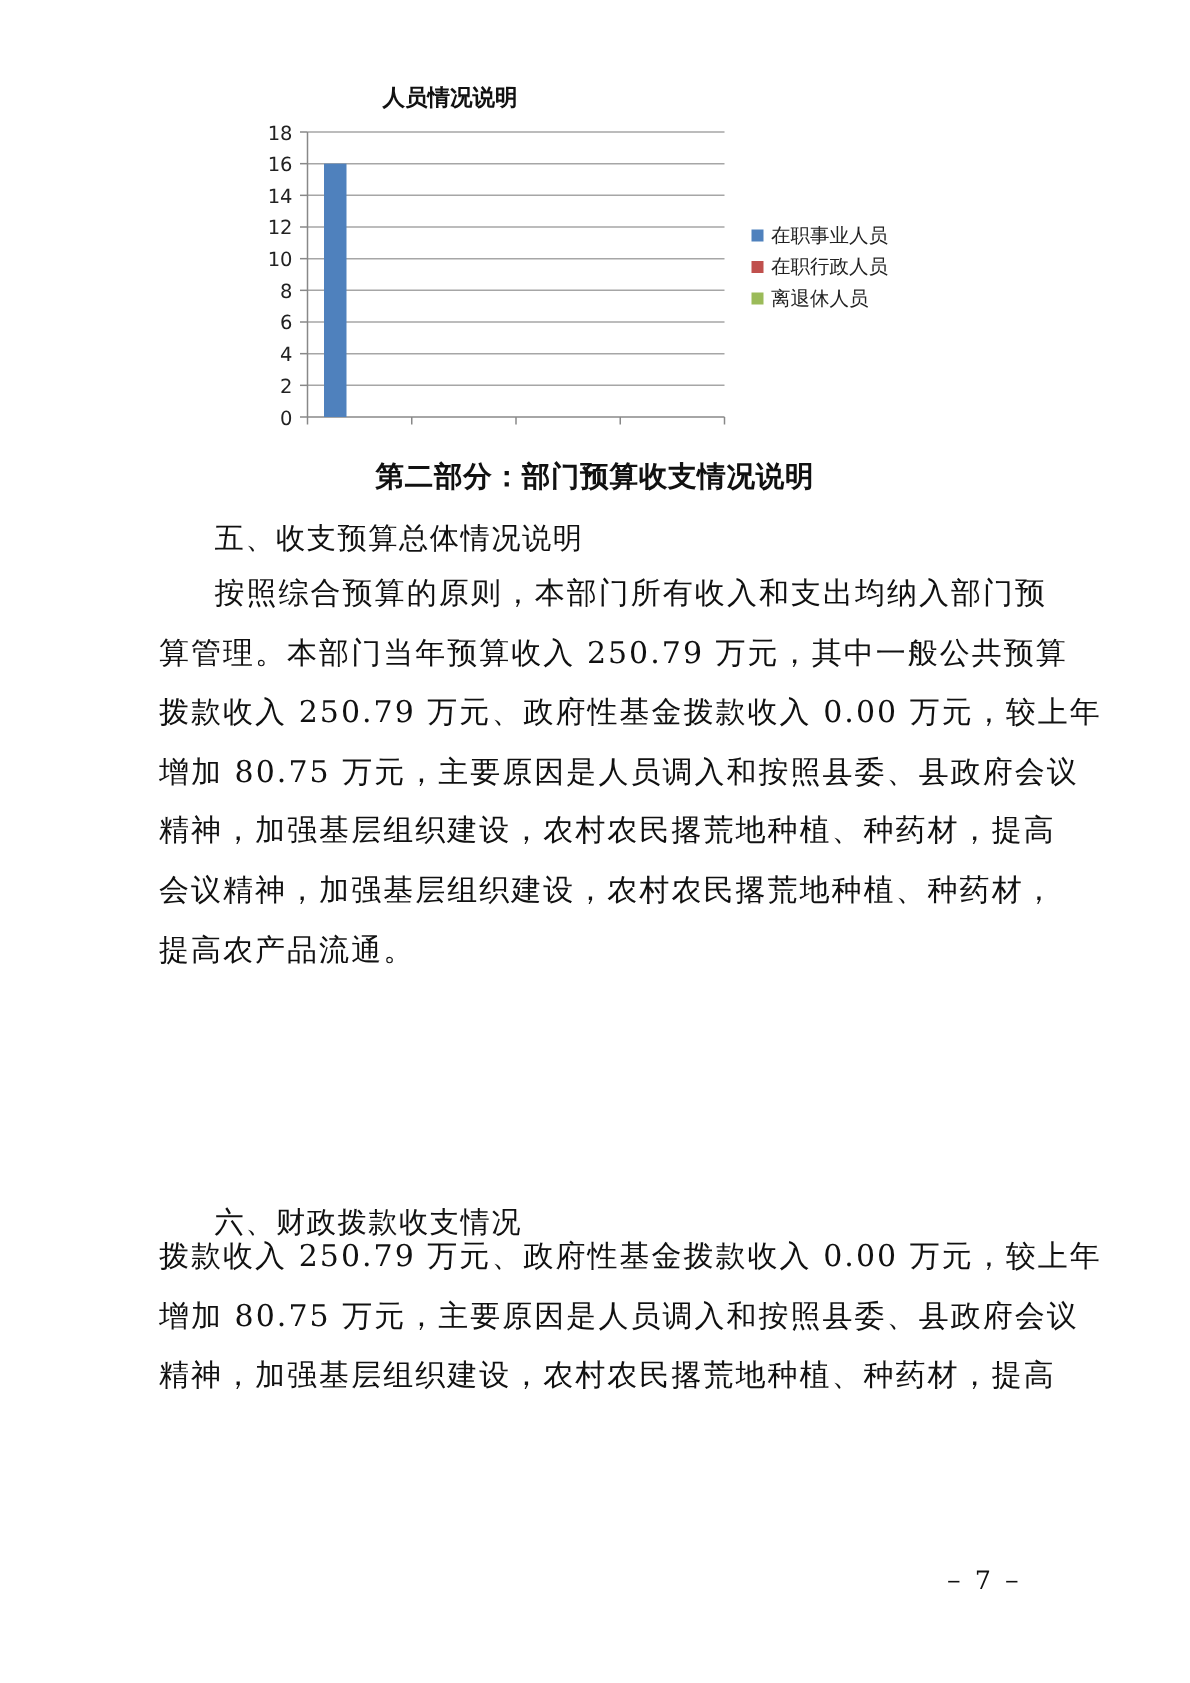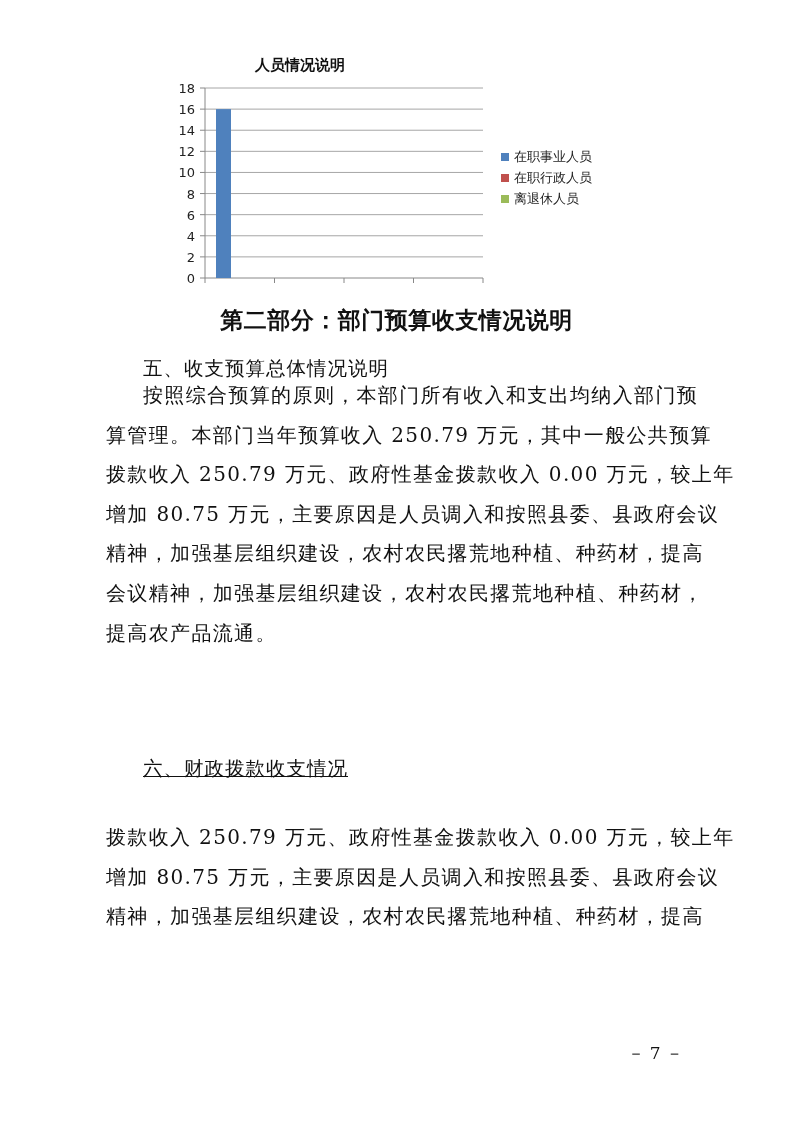--- a/index.html
+++ b/index.html
@@ -1,21 +1,21 @@
 <!DOCTYPE html>
 <html><head>
 <meta charset="utf-8">
 <style>
   html, body { margin: 0; padding: 0; background: #ffffff; }
   body { width: 793px; height: 1122px; position: relative; overflow: hidden;
          font-family: "DejaVu Serif", "Liberation Serif", serif; color: #111; }
   #chart { position: absolute; left: 150px; top: 40px; width: 500px; height: 260px; }
   #chart text { font-family: "DejaVu Sans", "Liberation Sans", sans-serif; }
   .part-title { position: absolute; left: 0; width: 793px; top: 305px; text-align: center;
-                font-family: "DejaVu Sans", "Liberation Sans", sans-serif; font-size: 23px; font-weight: bold; letter-spacing: 0.5px; }
+                font-family: "DejaVu Sans", "Liberation Sans", sans-serif; font-size: 19px; font-weight: bold; letter-spacing: 0.5px; }
   .section-heading { position: absolute; left: 143px; font-family: "DejaVu Sans", "Liberation Sans", sans-serif;
                      font-size: 19.5px; letter-spacing: 1px; }
   .para { position: absolute; left: 106px; width: 590px; font-size: 20px; line-height: 39.6px;
           text-align: justify; text-indent: 38px; letter-spacing: 1.35px; }
   .para .line { display: block; white-space: nowrap; text-indent: 0; }
   .para .line.first { padding-left: 37px; }
   .page-number { position: absolute; left: 0; width: 793px; top: 1042px; text-align: right;
                  padding-right: 110px; box-sizing: border-box; font-size: 17px; font-family: "DejaVu Serif", "Liberation Serif", serif; }
 </style>
 </head>
@@ -84,31 +84,31 @@
       <text x="364" y="121" font-size="13" fill="#222">在职事业人员</text>
       <rect x="351" y="134" width="8" height="8" fill="#C0504D"></rect>
       <text x="364" y="142" font-size="13" fill="#222">在职行政人员</text>
       <rect x="351" y="155" width="8" height="8" fill="#9BBB59"></rect>
       <text x="364" y="163" font-size="13" fill="#222">离退休人员</text>
     </g>
 </svg>
 
 <div class="part-title">第二部分：部门预算收支情况说明</div>
 
-<div class="section-heading" style="top:355px;">五、收支预算总体情况说明</div>
+<div class="section-heading" style="top:345px;">五、收支预算总体情况说明</div>
 <div class="para" style="top:376px;" id="para5">
     <span class="line first">按照综合预算的原则，本部门所有收入和支出均纳入部门预</span>
     <span class="line">算管理。本部门当年预算收入 250.79 万元，其中一般公共预算</span>
     <span class="line">拨款收入 250.79 万元、政府性基金拨款收入 0.00 万元，较上年</span>
     <span class="line">增加 80.75 万元，主要原因是人员调入和按照县委、县政府会议</span>
     <span class="line">精神，加强基层组织建设，农村农民撂荒地种植、种药材，提高</span>
     <span class="line">会议精神，加强基层组织建设，农村农民撂荒地种植、种药材，</span>
     <span class="line">提高农产品流通。</span>
   </div>
 
-<div class="section-heading" style="top:755px;text-decoration:underline;">六、财政拨款收支情况</div>
+<div class="section-heading" style="top:801px;">六、财政拨款收支情况</div>
 <div class="para" style="top:818px;" id="para6">
     <span class="line">拨款收入 250.79 万元、政府性基金拨款收入 0.00 万元，较上年</span>
     <span class="line">增加 80.75 万元，主要原因是人员调入和按照县委、县政府会议</span>
     <span class="line">精神，加强基层组织建设，农村农民撂荒地种植、种药材，提高</span>
   </div>
 
 <div class="page-number">－ 7 －</div>
 
 </body></html>

